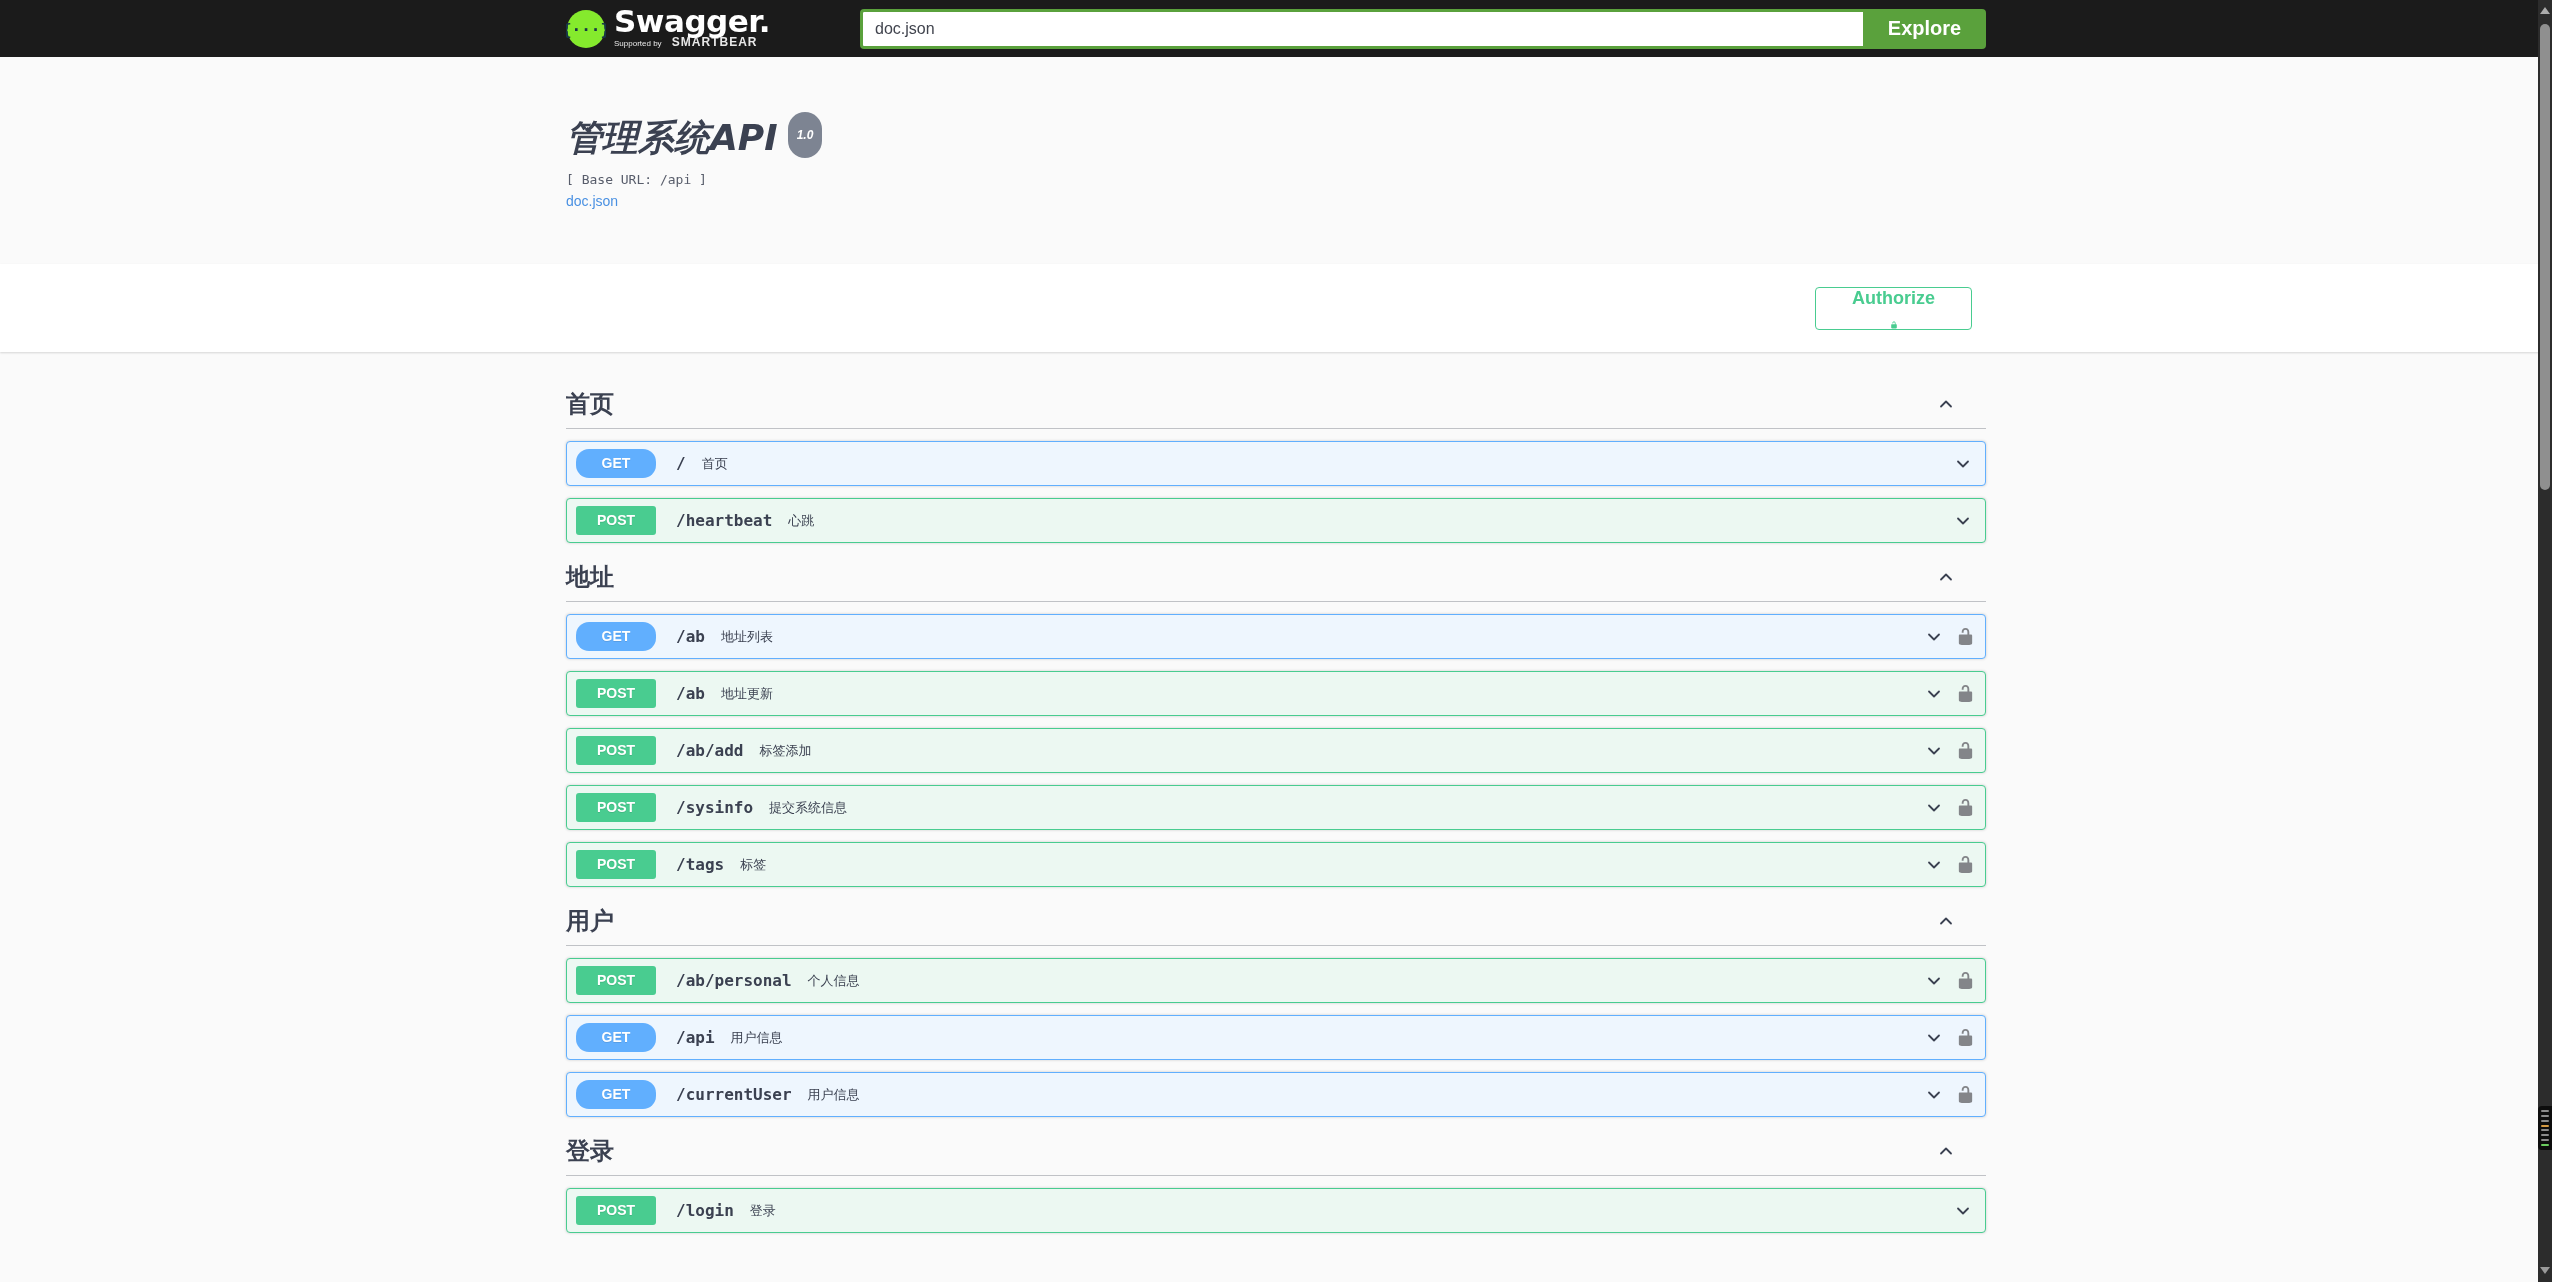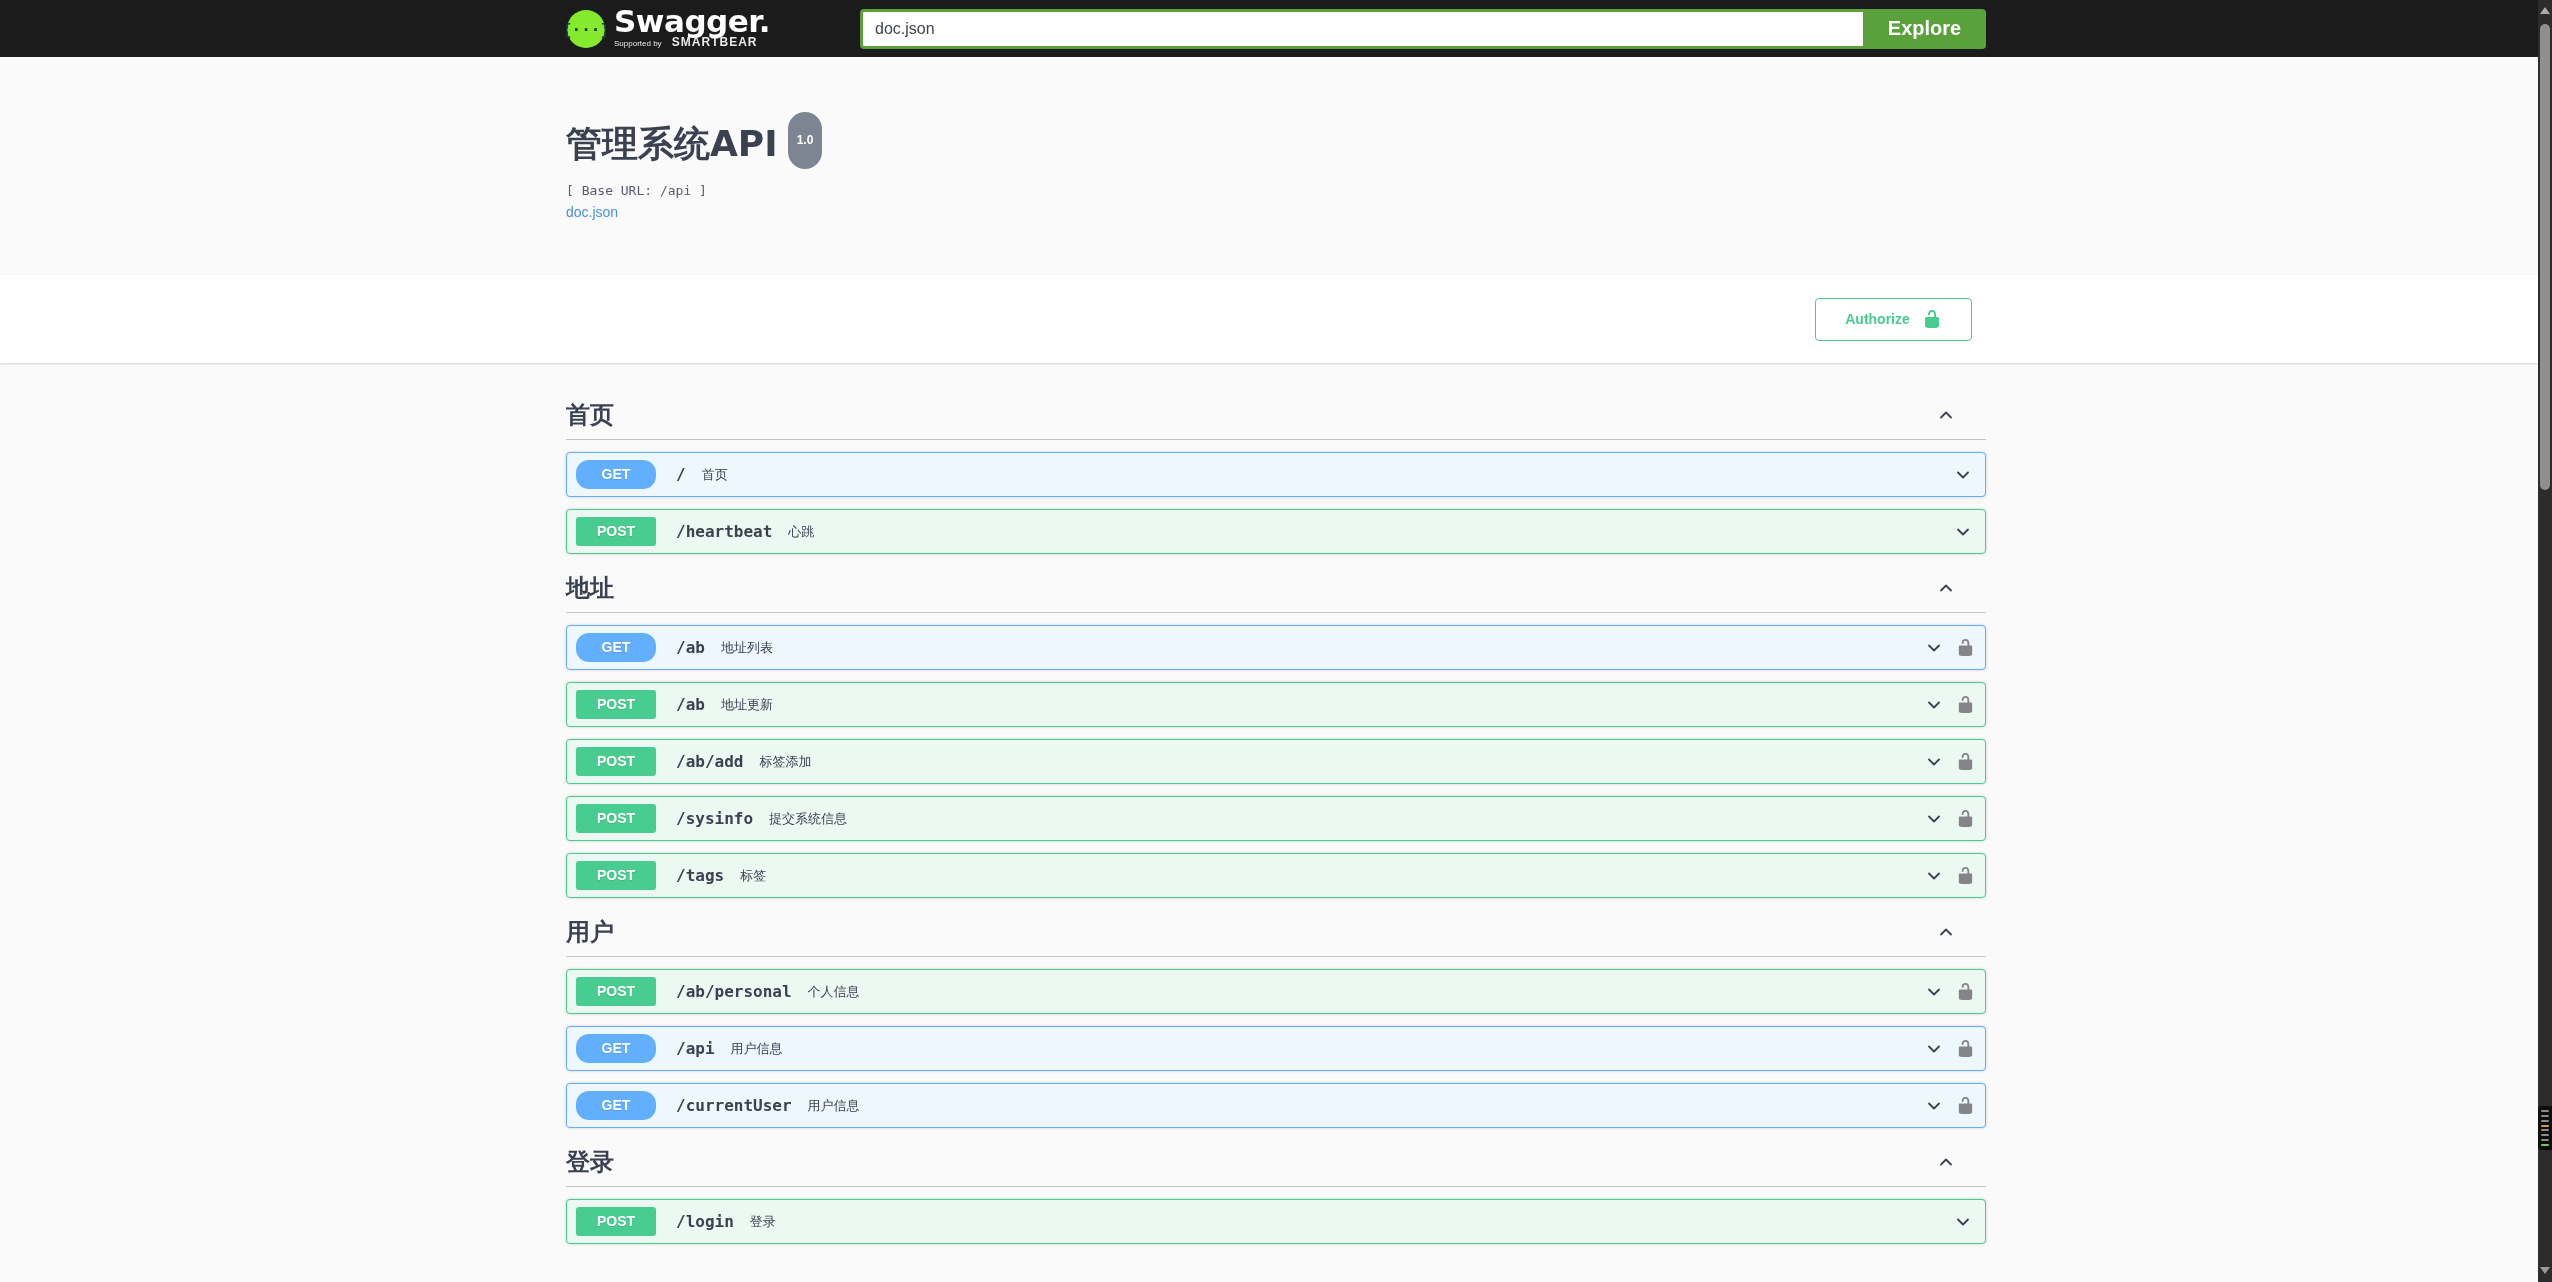--- a/index.html
+++ b/index.html
@@ -27,39 +27,40 @@
     font-size: 16px; color: #41444e; font-family: "Liberation Sans", sans-serif;
   }
   .explore-btn {
     width: 123px; height: 40px; background: #5aa13c; color: #fff; border: none;
     border-radius: 0 4px 4px 0; font-size: 20px; font-weight: 700; cursor: pointer;
     font-family: "Liberation Sans", sans-serif;
   }
 
   
   .info-section { padding: 61px 0 54px; }
-  .api-title { font-family: "DejaVu Sans", sans-serif; font-size: 36px; font-weight: 700; color: #3b4151; line-height: 51px; }
+  .api-title { font-family: "DejaVu Sans", sans-serif; font-size: 36px; font-weight: 700; color: #3b4151; line-height: 40px; font-style: italic; }
   .version-badge {
     display: inline-block; background: #7d8492; color: #fff; font-size: 12px; font-weight: 700;
     padding: 3px 9px; border-radius: 57px; vertical-align: top; position: relative; top: -6px; margin-left: 10px;
     font-family: "Liberation Sans", sans-serif;
   }
   .base-url { margin-top: 8px; font-family: "DejaVu Sans Mono", monospace; font-size: 13px; color: rgba(59,65,81,.85); }
   .spec-link { display: inline-block; margin-top: 6px; font-size: 14px; color: #4990e2; text-decoration: none; }
   .api-desc { margin-top: 27px; font-size: 14px; color: #3b4151; }
 
   
   .scheme-container { background: #fff; height: 88px; box-shadow: 0 1px 2px 0 rgba(0,0,0,.15); }
   .scheme-container .wrapper { height: 88px; display: flex; align-items: center; justify-content: flex-end; }
   .authorize-btn {
     display: flex; align-items: center; gap: 12px; justify-content: center;
     min-width: 157px; height: 43px; padding: 0 20px; margin-right: 14px;
     background: transparent; border: 1px solid #49cc90; border-radius: 4px;
-    color: #49cc90; font-size: 14px; font-weight: 700; cursor: pointer;
+    color: #49cc90; font-size: 18px; font-weight: 700; cursor: pointer;
     font-family: "Liberation Sans", sans-serif;
+    flex-direction: column;
   }
 
   
   .tag-section:first-of-type .opblock-tag { margin-top: 38px; }
   .opblock-tag {
     display: flex; align-items: center; justify-content: space-between;
     margin-top: 20px; padding-bottom: 10px; border-bottom: 1px solid rgba(59,65,81,.3);
     cursor: pointer;
   }
   .tag-title { font-family: "DejaVu Sans", sans-serif; font-size: 24px; font-weight: 700; color: #3b4151; line-height: 28px; }

